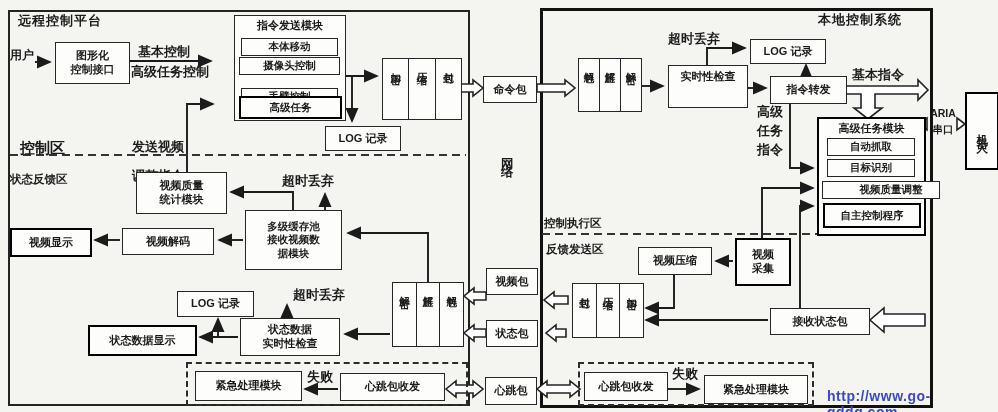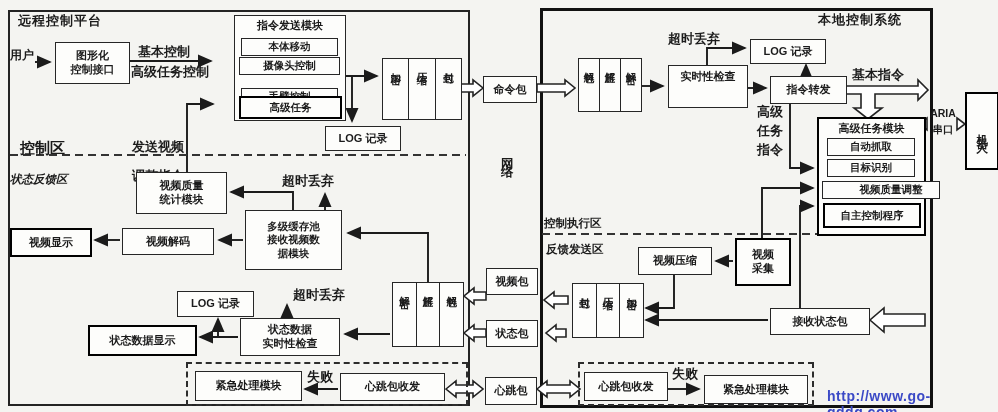--- a/index.html
+++ b/index.html
@@ -141,21 +141,21 @@
       </div>
     <div class="cell">
         <span class="vtext">压缩</span>
       </div>
     <div class="cell">
         <span class="vtext">封包</span>
       </div>
   </div>
 
   <div class="lbl" style="left:12px;top:138px;font-size:15px;margin-left:8px;">控制区</div>
-  <div class="lbl" style="left:10px;top:172px;font-size:11.5px;font-style:italic;">状态反馈区</div>
+  <div class="lbl" style="left:10px;top:172px;font-size:11.5px;">状态反馈区</div>
 
   <div class="lbl pre" style="left:118px;top:133px;width:66px;text-align:right;line-height:2.2;">发送视频
 调整指令</div>
 
   <div class="box pre" style="left:136px;top:172px;width:89px;height:40px;">视频质量
 统计模块</div>
   <div class="lbl" style="left:282px;top:173px;">超时丢弃</div>
 
   <div class="box pre" style="left:245px;top:210px;width:95px;height:58px;font-size:10.5px;">多级缓存池
 接收视频数

